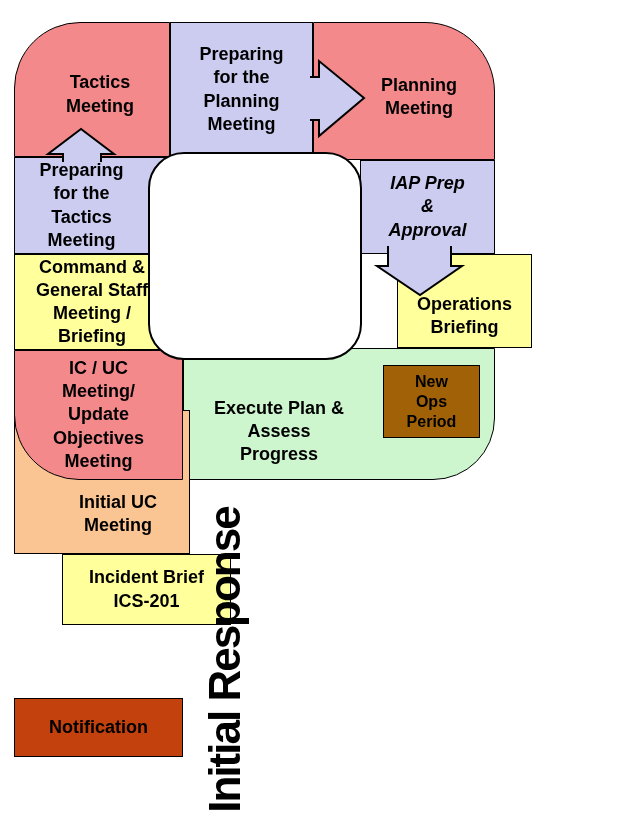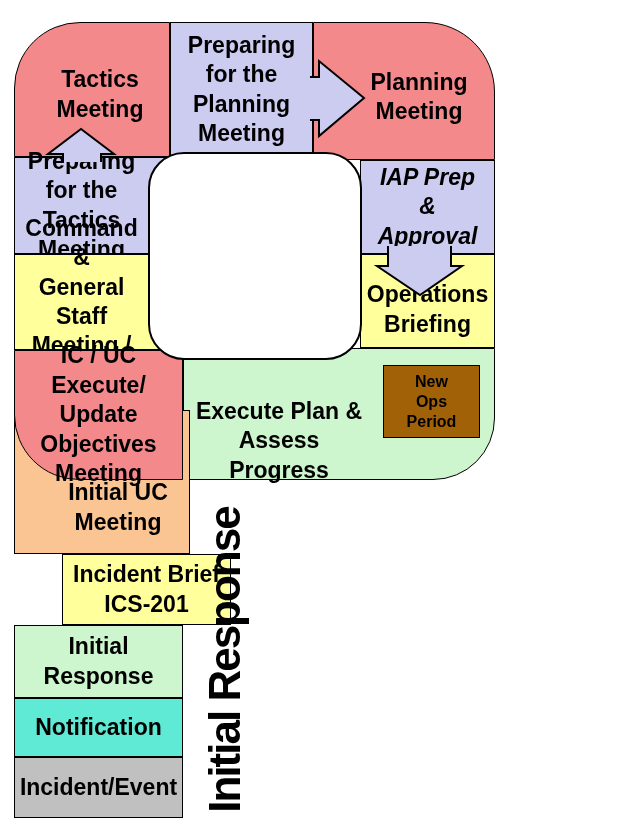--- a/index.html
+++ b/index.html
@@ -4,21 +4,21 @@
 <style>
   html,body{margin:0;padding:0;background:#ffffff;}
   .stage{
     position:relative;width:640px;height:825px;background:#ffffff;
     font-family:"Liberation Sans","DejaVu Sans",sans-serif;overflow:hidden;
     color:#000;
   }
   .block{
     position:absolute;box-sizing:border-box;border:1.5px solid #000;
     display:flex;align-items:center;justify-content:center;
-    text-align:center;font-weight:bold;font-size:23px;line-height:1.28;
+    text-align:center;font-weight:bold;font-size:18px;line-height:1.28;
     white-space:pre-line;
   }
   
   .b-tactics      {left:14px;  top:22px;  width:156px; height:135px; border-radius:66px 0 0 0; padding:10px 0 0 16px;}
   .b-prep-plan    {left:170px; top:22px;  width:143px; height:135px;}
   .b-planning     {left:313px; top:22px;  width:182px; height:138px; border-radius:0 70px 0 0; padding:12px 0 0 30px;}
   
   .b-prep-tactics {left:14px;  top:157px; width:169px; height:97px;  padding-right:34px;}
   .b-command      {left:14px;  top:254px; width:169px; height:96px;  padding-right:34px;justify-content:flex-end;}
   .b-icuc         {left:14px;  top:350px; width:169px; height:130px; border-radius:0 0 0 65px; z-index:2;}
@@ -61,29 +61,22 @@
 <div class="stage">
 
   <div class="block b-initial-uc" style="background-color: rgb(250, 196, 147);">
     <span>Initial UC
 Meeting</span>
   </div>
   <div class="block b-incident-brief" style="background-color: rgb(255, 255, 156); margin-left: 48px;">
     <span>Incident Brief
 ICS-201</span>
   </div>
-  <div class="block b-initial-resp" style="background-color: rgb(205, 245, 206);">
-    <span>Initial
-Response</span>
-  </div>
-  <div class="block b-notification" style="background-color: #5eead4;">
+  <div class="block b-notification" style="background-color: #c2410c;">
     <span>Notification</span>
-  </div>
-  <div class="block b-incident-event" style="background-color: rgb(192, 192, 192);">
-    <span>Incident/Event</span>
   </div>
 
   <div class="block b-tactics" style="background-color: rgb(244, 137, 140);">
     <span>Tactics
 Meeting</span>
   </div>
   <div class="block b-prep-plan" style="background-color: rgb(204, 204, 241);">
     <span>Preparing
 for the
 Planning
@@ -101,32 +94,32 @@
 Meeting</span>
   </div>
   <div class="block b-command" style="background-color: rgb(255, 255, 156);">
     <span>Command &amp;
 General Staff
 Meeting /
 Briefing</span>
   </div>
   <div class="block b-icuc" style="background-color: rgb(244, 137, 140);">
     <span>IC / UC
-Execute/
+Meeting/
 Update
 Objectives
 Meeting</span>
   </div>
 
   <div class="block b-iap" style="background-color: rgb(204, 204, 241);">
     <span>IAP Prep
 &amp;
 Approval</span>
   </div>
-  <div class="block b-ops" style="background-color: rgb(255, 255, 156);">
+  <div class="block b-ops" style="background-color: rgb(255, 255, 156); margin-left: 37px;">
     <span>Operations
 Briefing</span>
   </div>
 
   <div class="block b-execute" style="background-color: rgb(205, 245, 206);">
     <span class="exe-text">Execute Plan &amp;
 Assess
 Progress</span>
   </div>
   <div class="new-ops" style="background-color: #a16207;">

